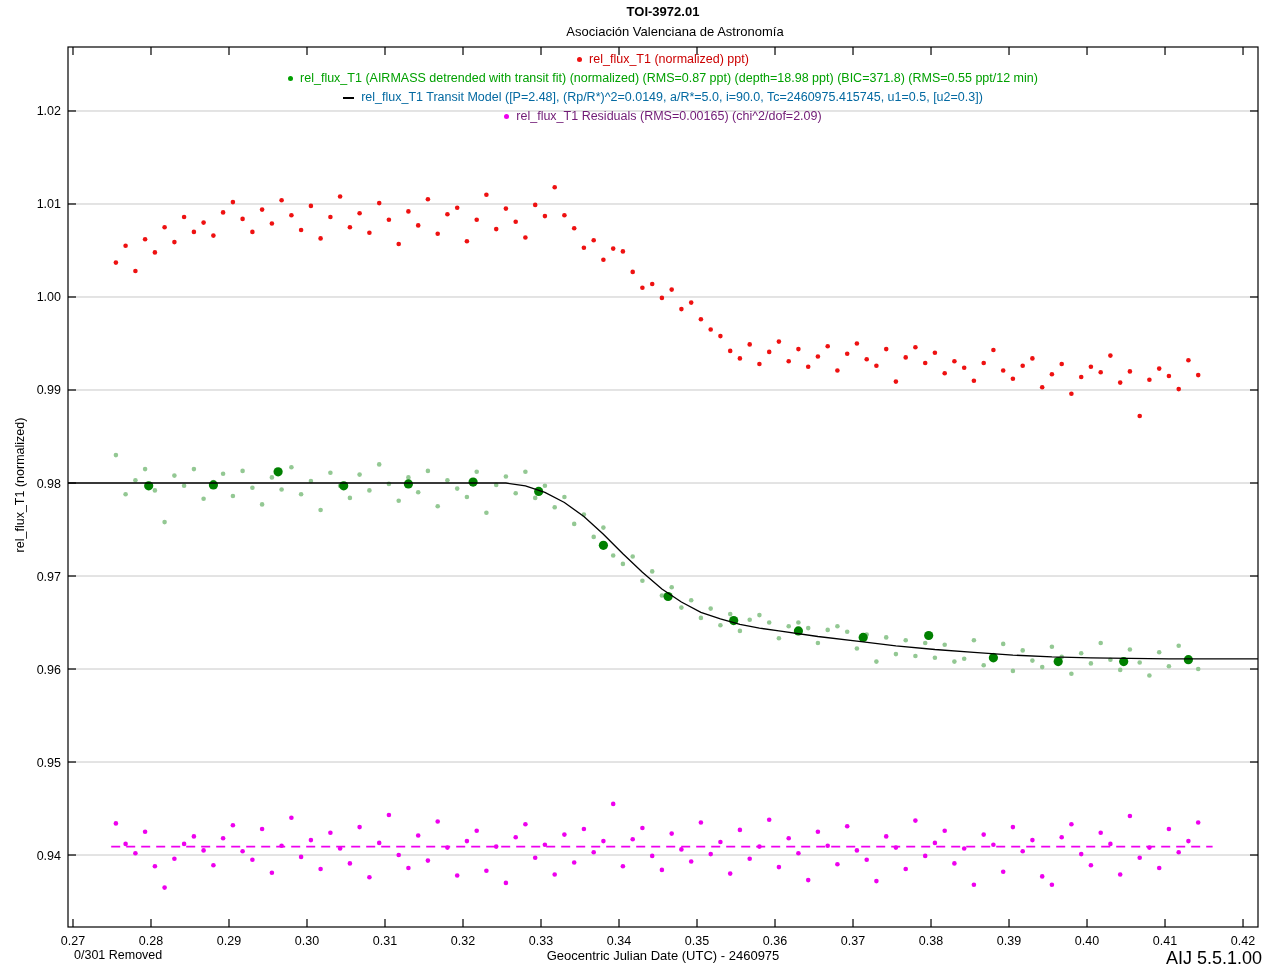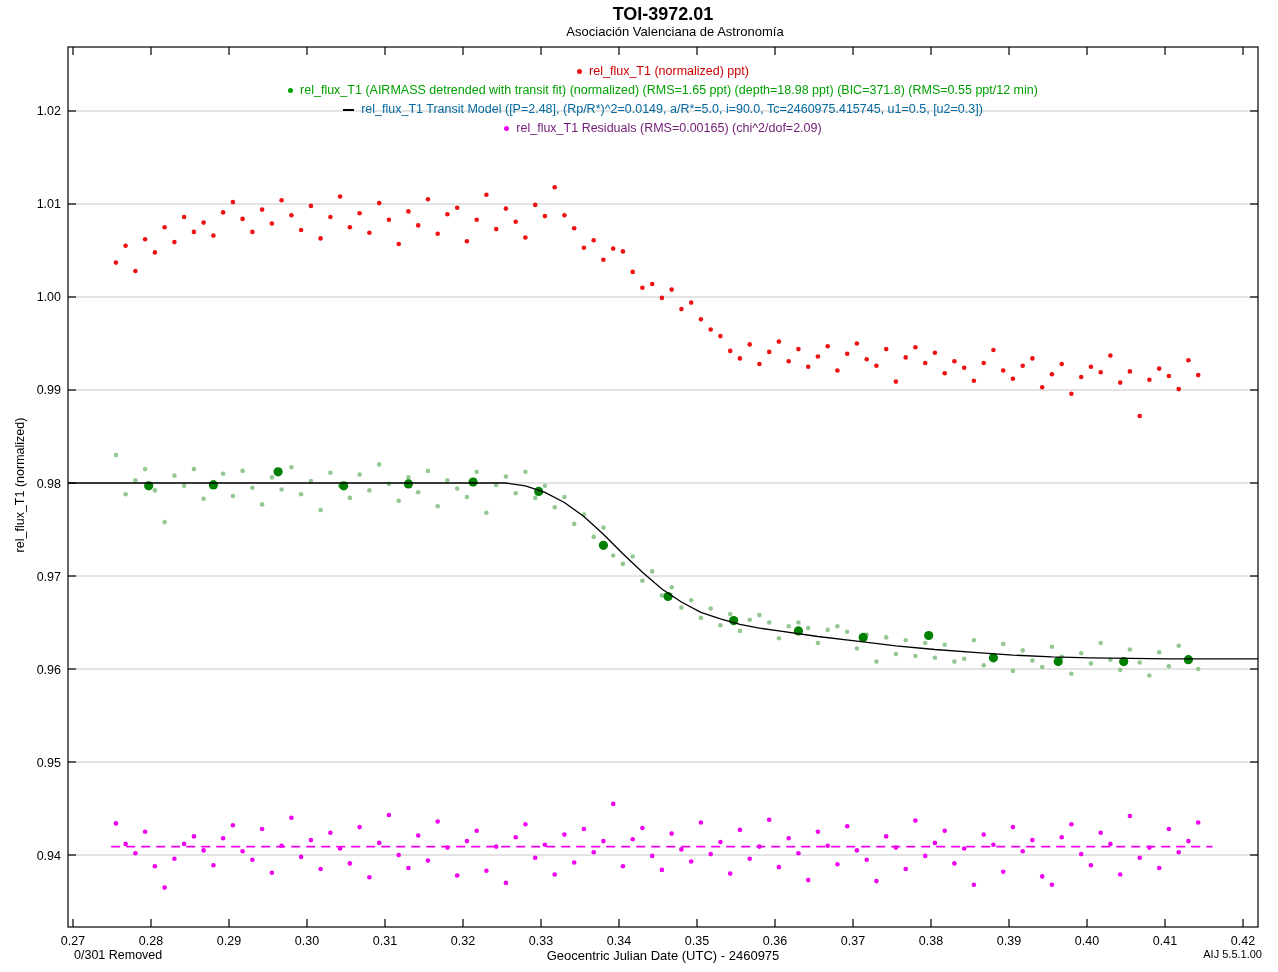--- a/index.html
+++ b/index.html
@@ -1,31 +1,31 @@
 <!DOCTYPE html>
 <html><head>
 <meta charset="utf-8">
 <style>
   html,body{margin:0;padding:0;background:#fff;}
   #app{position:relative;width:1278px;height:972px;background:#ffffff;overflow:hidden;
        font-family:"Liberation Sans", sans-serif;color:#000;}
   #chart-svg{position:absolute;left:0;top:0;}
   .overlay{position:absolute;pointer-events:none;}
-  #plot-title{left:68px;top:4px;width:1190px;text-align:center;font-size:18px;font-weight:bold;}
+  #plot-title{left:68px;top:4px;width:1190px;text-align:center;font-size:13px;font-weight:bold;}
   #plot-subtitle{left:80px;top:24px;width:1190px;text-align:center;font-size:13px;}
-  #legend{left:68px;top:50px;width:1190px;text-align:center;font-size:12.5px;line-height:19px;margin-top:12px;}
+  #legend{left:68px;top:50px;width:1190px;text-align:center;font-size:12.5px;line-height:19px;}
   .legend-row{white-space:nowrap;}
   .legend-marker{display:inline-block;vertical-align:middle;margin-right:7px;}
   .marker-dot{width:5px;height:5px;border-radius:50%;}
   .marker-dash{width:11px;height:2px;}
   #ylabel{left:-180px;top:478px;width:400px;text-align:center;font-size:12.5px;
           transform:rotate(-90deg);transform-origin:center center;}
   #footer-left{left:74px;top:948px;font-size:12.5px;}
   #footer-center{left:68px;top:948px;width:1190px;text-align:center;font-size:13px;}
-  #footer-right{right:16px;top:948px;font-size:11px;text-align:right;}
+  #footer-right{right:16px;top:948px;font-size:18px;text-align:right;}
 </style>
 </head>
 <body>
 
 <div id="app">
   <svg id="chart-svg" width="1278" height="972">
       <line x1="68" y1="855.0152187698164" x2="1258" y2="855.0152187698164" stroke="#C8C8C8" stroke-width="1"></line>
       <line x1="68" y1="762.0116254491653" x2="1258" y2="762.0116254491653" stroke="#C8C8C8" stroke-width="1"></line>
       <line x1="68" y1="669.0080321285143" x2="1258" y2="669.0080321285143" stroke="#C8C8C8" stroke-width="1"></line>
       <line x1="68" y1="576.0044388078632" x2="1258" y2="576.0044388078632" stroke="#C8C8C8" stroke-width="1"></line>
@@ -468,21 +468,21 @@
     </svg>
 
   <div class="overlay" id="plot-title">TOI-3972.01</div>
   <div class="overlay" id="plot-subtitle">Asociación Valenciana de Astronomía</div>
 
   <div class="overlay" id="legend">
     <div class="legend-row">
       <span class="legend-marker marker-dot" id="lm0" style="background: rgb(238, 17, 17);"></span><span style="color:#CC0000">rel_flux_T1 (normalized) ppt)</span>
     </div>
     <div class="legend-row">
-      <span class="legend-marker marker-dot" id="lm1" style="background: rgb(0, 160, 0);"></span><span style="color:#00A000">rel_flux_T1 (AIRMASS detrended with transit fit) (normalized) (RMS=1.65 ppt) (depth=18.98 ppt) (BIC=371.8) (RMS=0.55 ppt/12 min)</span>
+      <span class="legend-marker marker-dot" id="lm1" style="background: rgb(0, 160, 0);"></span><span style="color:#00A000">rel_flux_T1 (AIRMASS detrended with transit fit) (normalized) (RMS=0.87 ppt) (depth=18.98 ppt) (BIC=371.8) (RMS=0.55 ppt/12 min)</span>
     </div>
     <div class="legend-row">
       <span class="legend-marker marker-dash" id="lm2" style="background: rgb(0, 0, 0);"></span><span style="color:#0369a1">rel_flux_T1 Transit Model ([P=2.48], (Rp/R*)^2=0.0149, a/R*=5.0, i=90.0, Tc=2460975.415745, u1=0.5, [u2=0.3])</span>
     </div>
     <div class="legend-row">
       <span class="legend-marker marker-dot" id="lm3" style="background: rgb(238, 0, 238);"></span><span style="color:#701a75">rel_flux_T1 Residuals (RMS=0.00165) (chi^2/dof=2.09)</span>
     </div>
   </div>
 
   <div class="overlay" id="ylabel">rel_flux_T1 (normalized)</div>

